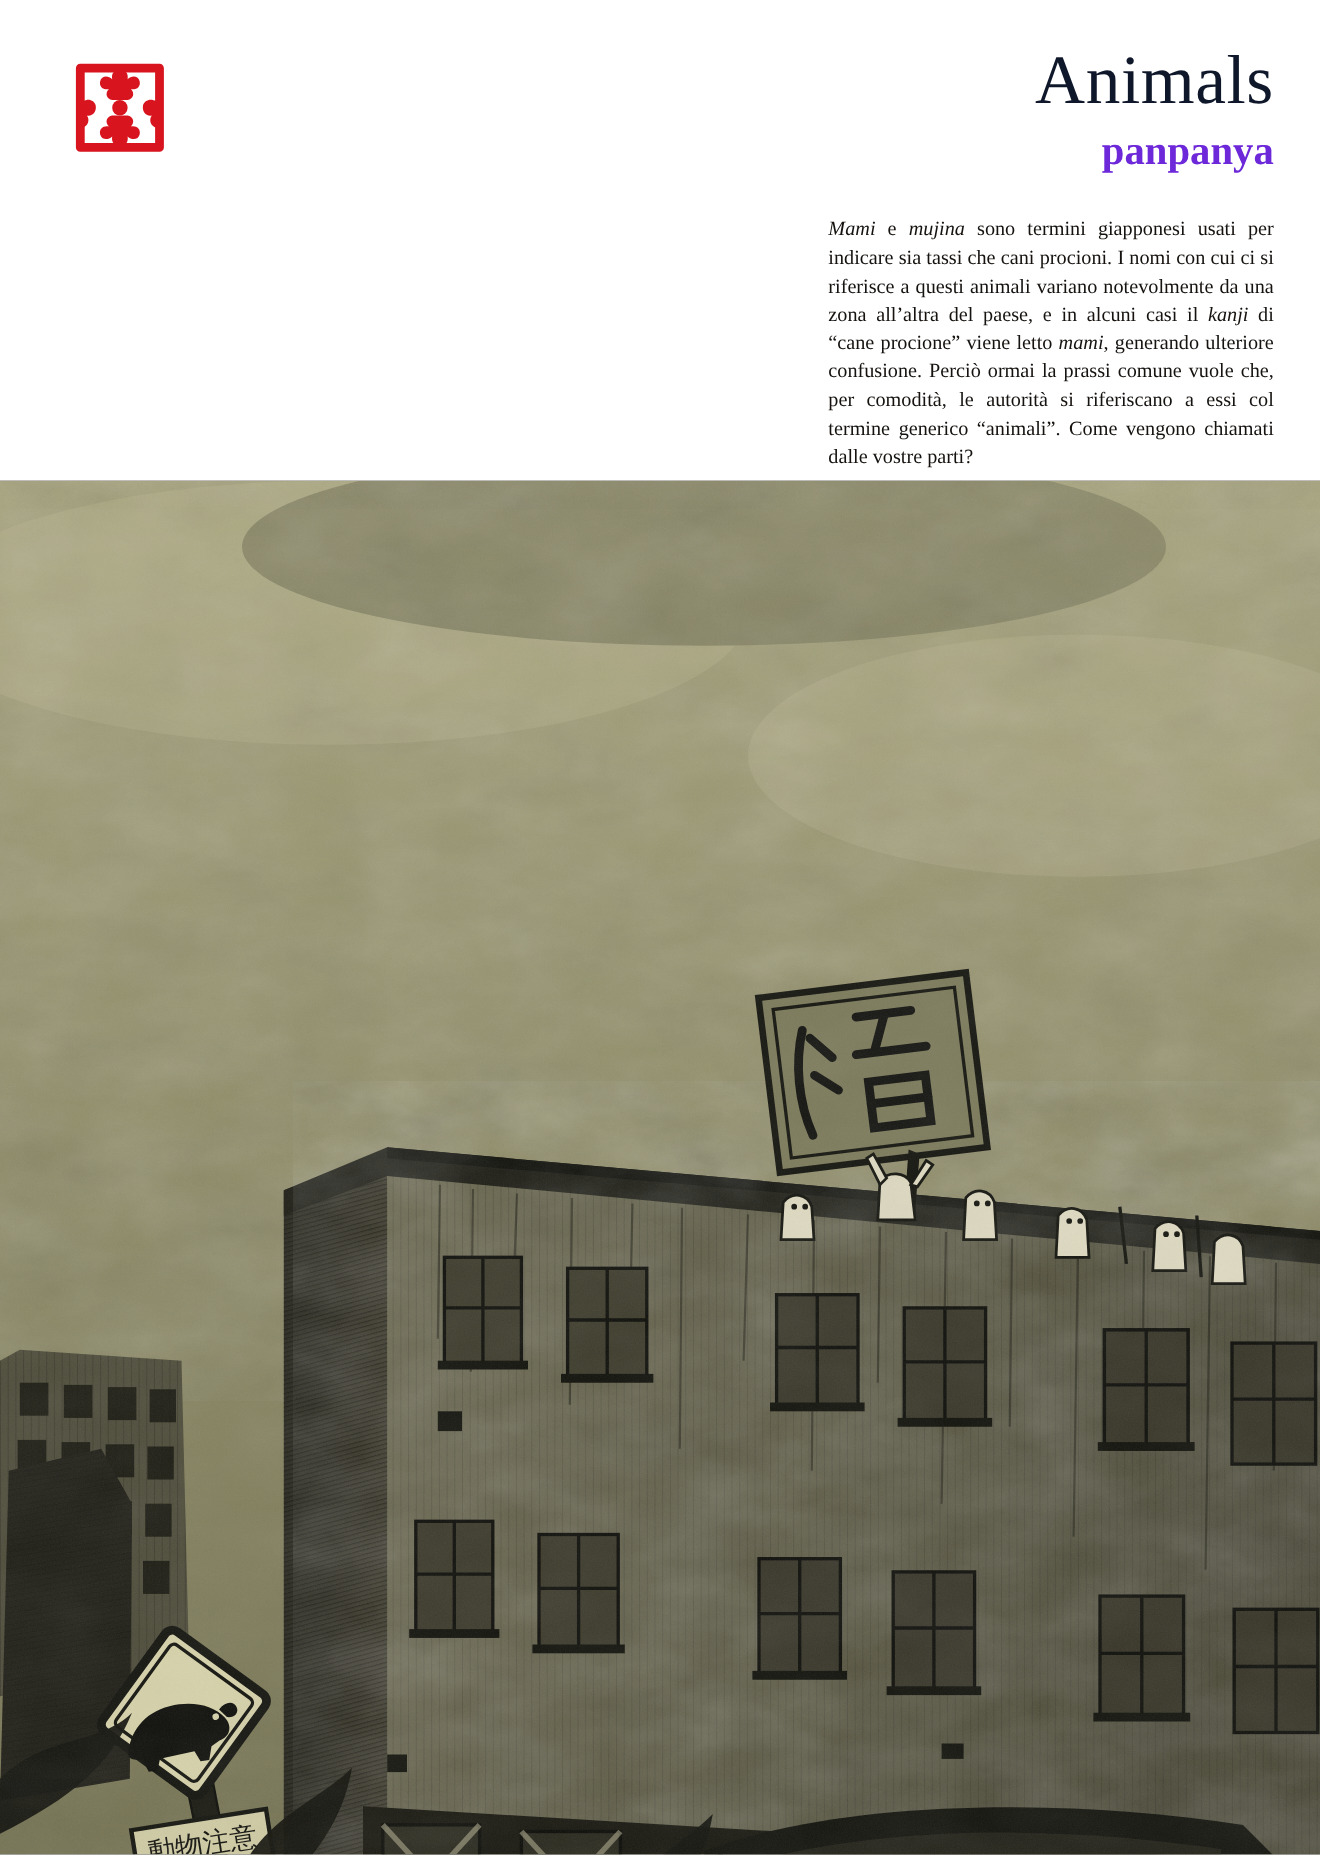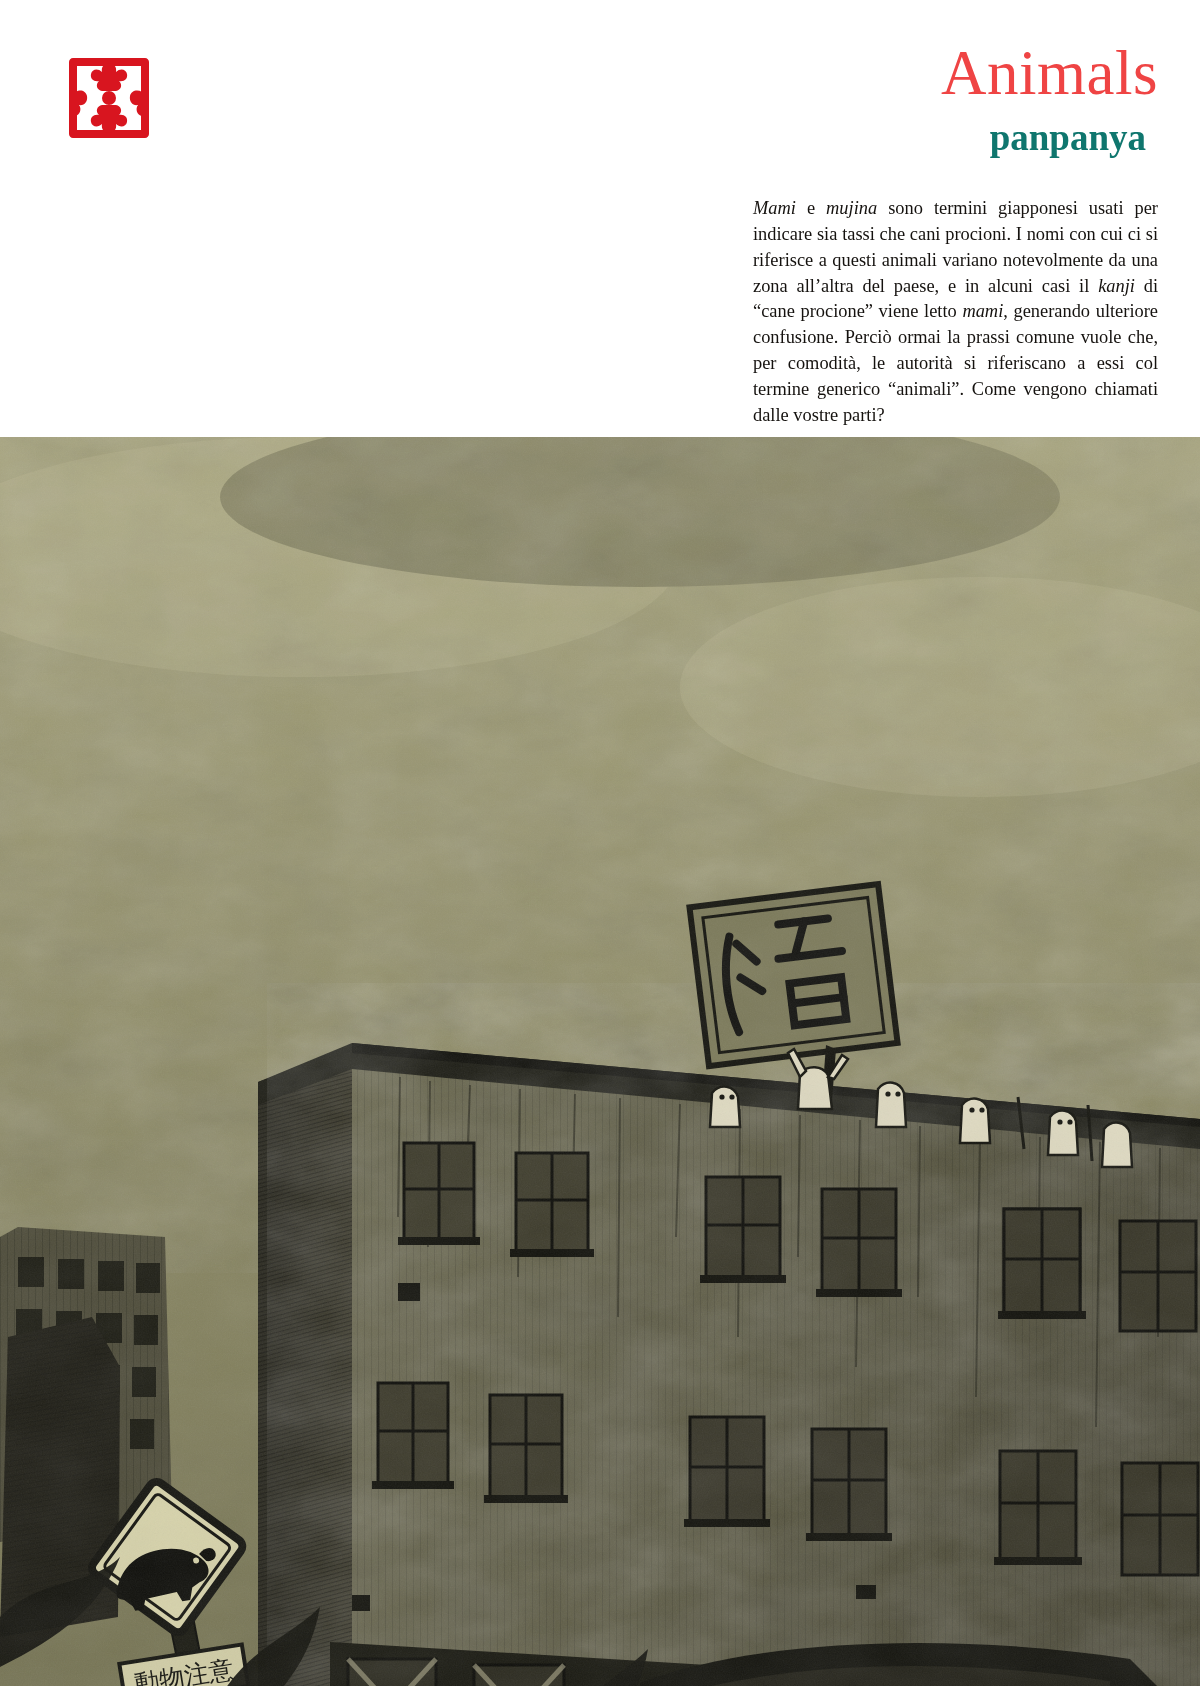--- a/index.html
+++ b/index.html
@@ -39,31 +39,31 @@
     right: 42px;
     top: 42px;
     width: 620px;
     text-align: right;
   }
   .book-title {
     font-family: "Liberation Serif", serif;
     font-size: 63px;
     line-height: 1.0;
     letter-spacing: 0.5px;
-    color: #ef4444;
+    color: #0f172a;
     font-weight: 400;
     margin: 0;
   }
   .book-author {
     font-family: "Liberation Serif", serif;
     font-size: 37px;
     line-height: 1.15;
-    color: #0f766e;
+    color: #6d28d9;
     font-weight: 700;
-    margin: 12px 12px 0 0;
+    margin: 12px 0 0 0;
   }
 
   .blurb {
     position: absolute;
     right: 42px;
     top: 196px;
     width: 405px;
     text-align: justify;
     text-justify: inter-word;
     font-family: "Liberation Serif", serif;

